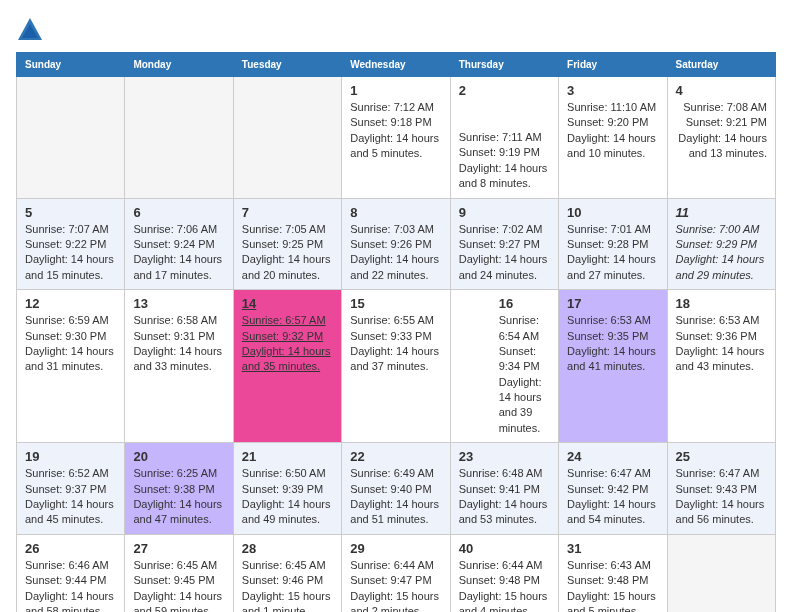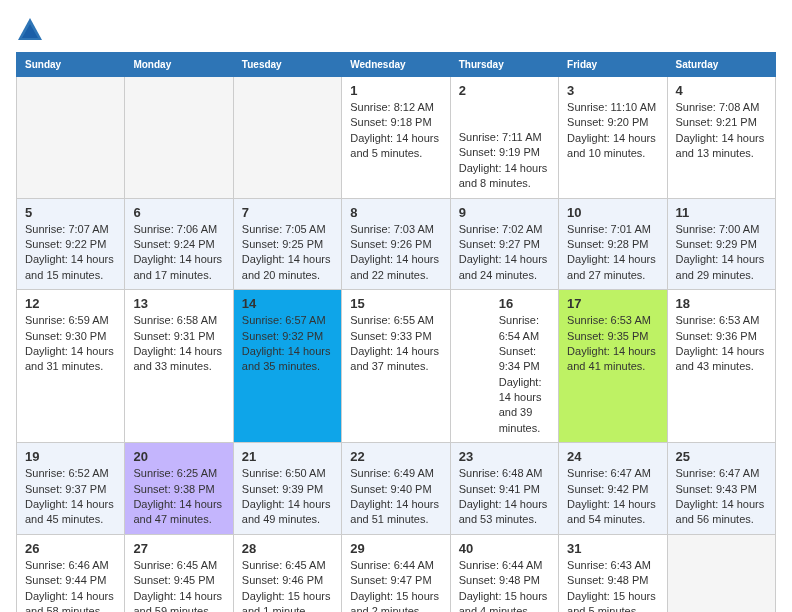--- a/index.html
+++ b/index.html
@@ -120,42 +120,42 @@
         <th>Saturday</th>
       </tr>
   </thead>
   <tbody id="calendar-body">
   <tr style="background-color: rgb(255, 255, 255);">
         <td class="empty" style="background-color: rgb(245, 245, 245);"></td>
         <td class="empty" style="background-color: rgb(245, 245, 245);"></td>
         <td class="empty" style="background-color: rgb(245, 245, 245);"></td>
         <td style="background-color: rgb(255, 255, 255);">
           <div class="day-number">1</div>
-          <div class="day-info" style="white-space: pre-line;">Sunrise: 8:12 AM
+          <div class="day-info" style="white-space: pre-line;">Sunrise: 7:12 AM
 Sunset: 9:18 PM
 Daylight: 14 hours
 and 5 minutes.</div>
         </td>
         <td style="background-color: rgb(255, 255, 255);">
           <div class="day-number">2</div>
           <div class="day-info" style="white-space: pre-line; margin-top: 32px;">Sunrise: 7:11 AM
 Sunset: 9:19 PM
 Daylight: 14 hours
 and 8 minutes.</div>
         </td>
         <td style="background-color: rgb(255, 255, 255);">
           <div class="day-number">3</div>
           <div class="day-info" style="white-space: pre-line;">Sunrise: 11:10 AM
 Sunset: 9:20 PM
 Daylight: 14 hours
 and 10 minutes.</div>
         </td>
         <td style="background-color: rgb(255, 255, 255);">
           <div class="day-number">4</div>
-          <div class="day-info" style="white-space: pre-line;">Sunrise: 7:08 AM
+          <div class="day-info" style="white-space: pre-line; text-align: right;">Sunrise: 7:08 AM
 Sunset: 9:21 PM
 Daylight: 14 hours
 and 13 minutes.</div>
         </td>
       </tr>
       <tr style="background-color: rgb(238, 243, 251);">
         <td style="background-color: rgb(238, 243, 251);">
           <div class="day-number">5</div>
           <div class="day-info" style="white-space: pre-line;">Sunrise: 7:07 AM
 Sunset: 9:22 PM
@@ -190,21 +190,21 @@
 Daylight: 14 hours
 and 24 minutes.</div>
         </td>
         <td style="background-color: rgb(238, 243, 251);">
           <div class="day-number">10</div>
           <div class="day-info" style="white-space: pre-line;">Sunrise: 7:01 AM
 Sunset: 9:28 PM
 Daylight: 14 hours
 and 27 minutes.</div>
         </td>
-        <td style="background-color: rgb(238, 243, 251);">
+        <td style="background-color: rgb(238, 243, 251); font-style: italic;">
           <div class="day-number">11</div>
           <div class="day-info" style="white-space: pre-line;">Sunrise: 7:00 AM
 Sunset: 9:29 PM
 Daylight: 14 hours
 and 29 minutes.</div>
         </td>
       </tr>
       <tr style="background-color: rgb(255, 255, 255);">
         <td style="background-color: rgb(255, 255, 255);">
           <div class="day-number">12</div>
@@ -213,42 +213,42 @@
 Daylight: 14 hours
 and 31 minutes.</div>
         </td>
         <td style="background-color: rgb(255, 255, 255);">
           <div class="day-number">13</div>
           <div class="day-info" style="white-space: pre-line;">Sunrise: 6:58 AM
 Sunset: 9:31 PM
 Daylight: 14 hours
 and 33 minutes.</div>
         </td>
-        <td style="background-color: #0ea5e9;">
+        <td style="background-color: #ec4899; text-decoration: underline;">
           <div class="day-number">14</div>
           <div class="day-info" style="white-space: pre-line;">Sunrise: 6:57 AM
 Sunset: 9:32 PM
 Daylight: 14 hours
 and 35 minutes.</div>
         </td>
         <td style="background-color: rgb(255, 255, 255);">
           <div class="day-number">15</div>
           <div class="day-info" style="white-space: pre-line;">Sunrise: 6:55 AM
 Sunset: 9:33 PM
 Daylight: 14 hours
 and 37 minutes.</div>
         </td>
         <td style="background-color: rgb(255, 255, 255); padding-left: 48px;">
           <div class="day-number">16</div>
           <div class="day-info" style="white-space: pre-line;">Sunrise: 6:54 AM
 Sunset: 9:34 PM
 Daylight: 14 hours
 and 39 minutes.</div>
         </td>
-        <td style="background-color: #bef264;">
+        <td style="background-color: #c4b5fd;">
           <div class="day-number">17</div>
           <div class="day-info" style="white-space: pre-line;">Sunrise: 6:53 AM
 Sunset: 9:35 PM
 Daylight: 14 hours
 and 41 minutes.</div>
         </td>
         <td style="background-color: rgb(255, 255, 255);">
           <div class="day-number">18</div>
           <div class="day-info" style="white-space: pre-line;">Sunrise: 6:53 AM
 Sunset: 9:36 PM

